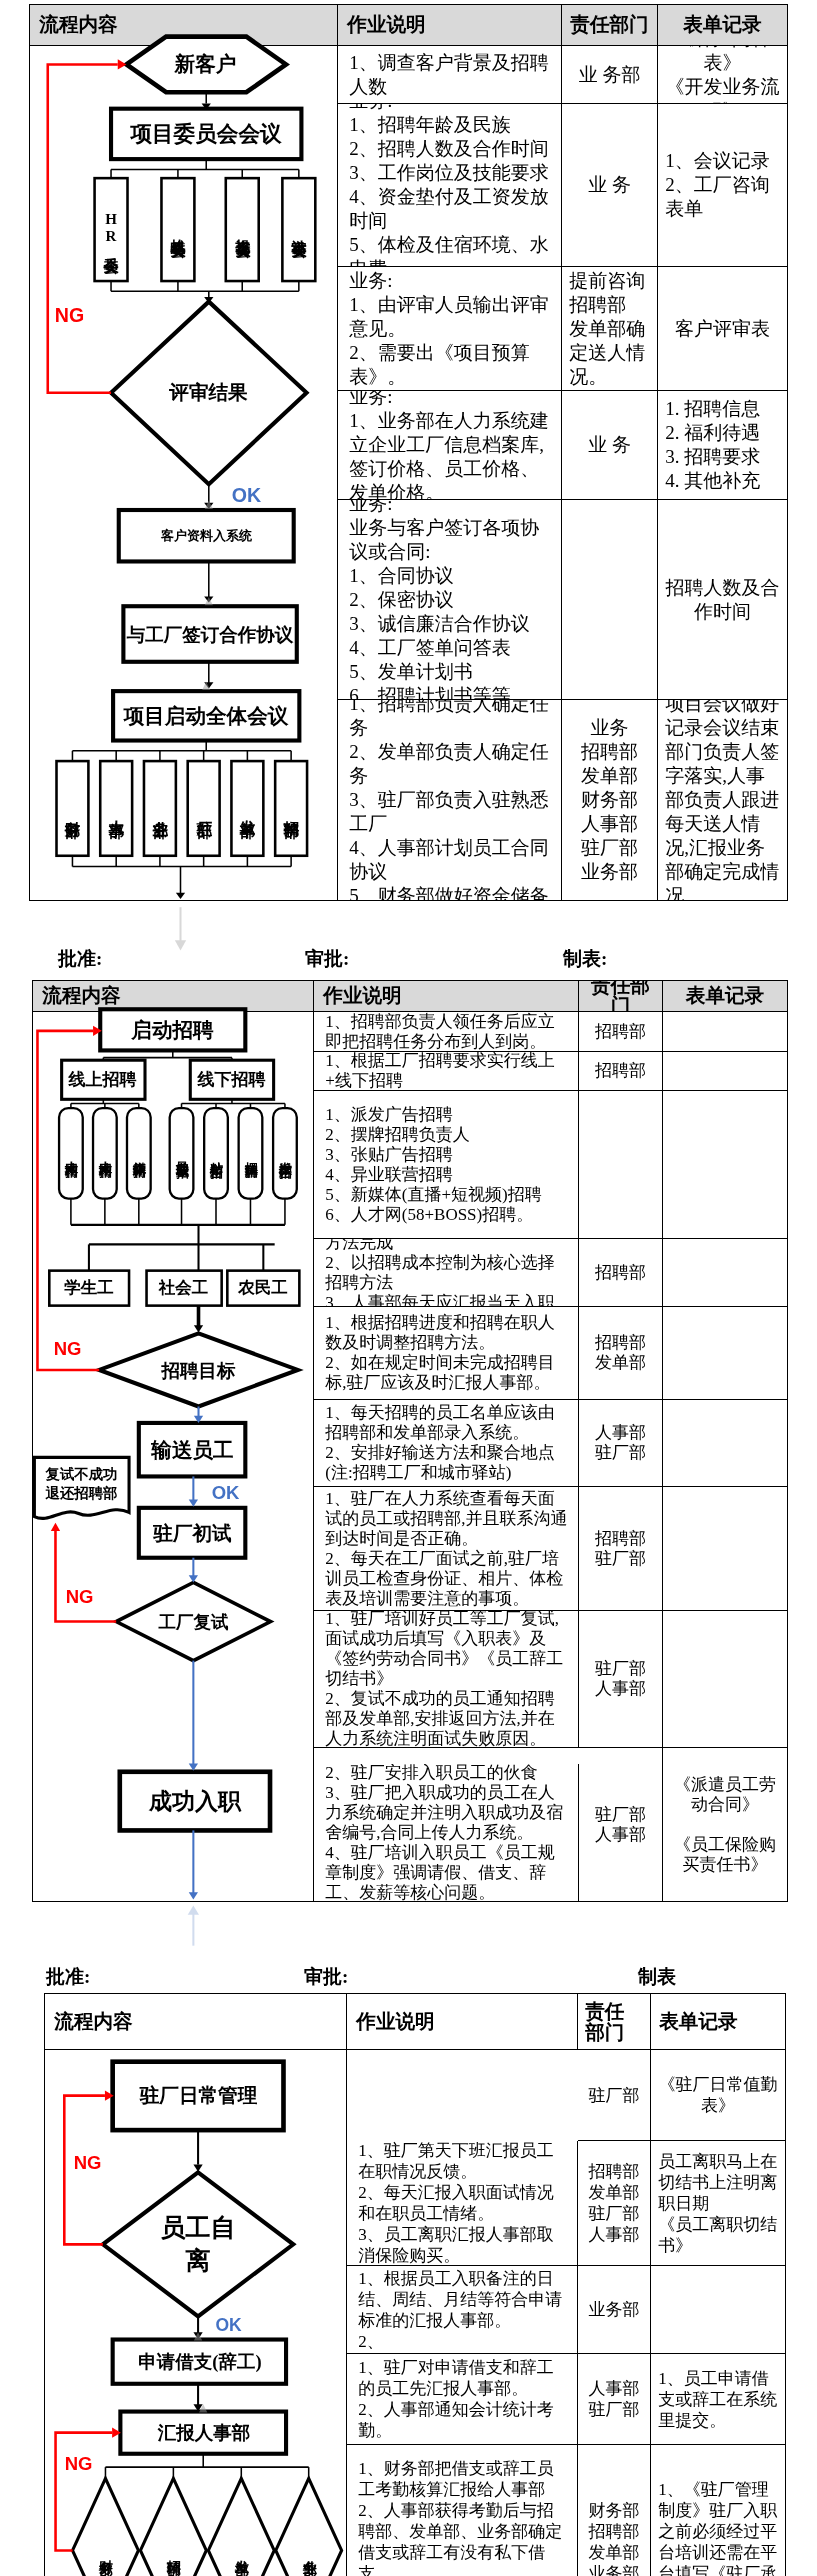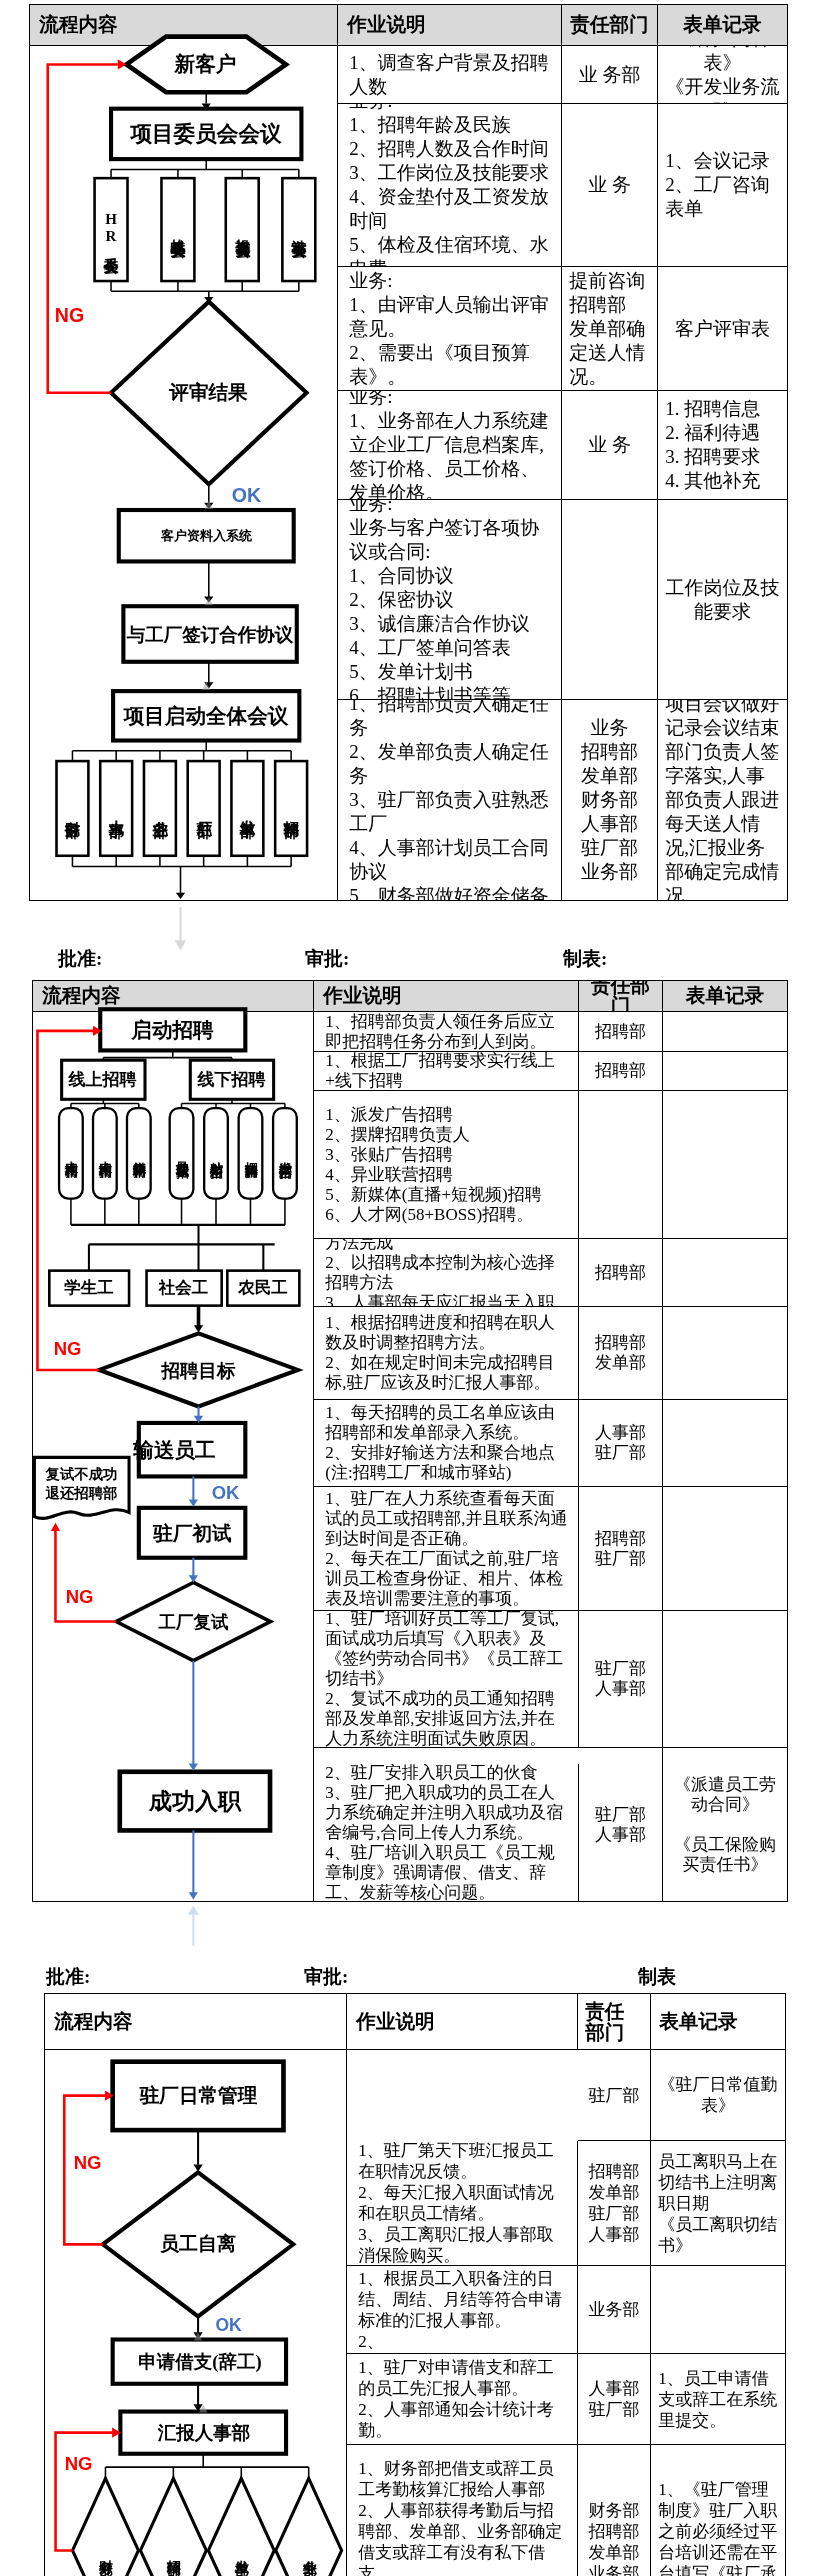--- a/index.html
+++ b/index.html
@@ -71,21 +71,21 @@
 
     <div class="cell desc" style="grid-column:2;grid-row:6;">业务:
 业务与客户签订各项协议或合同:
 1、合同协议
 2、保密协议
 3、诚信廉洁合作协议
 4、工厂签单问答表
 5、发单计划书
 6、招聘计划书等等</div>
     <div class="cell ctr" style="grid-column:3;grid-row:6;"></div>
-    <div class="cell ctr noR" style="grid-column:4;grid-row:6;">工作岗位及技能要求</div>
+    <div class="cell ctr noR" style="grid-column:4;grid-row:6;">招聘人数及合作时间</div>
 
     <div class="cell desc noB" style="grid-column:2;grid-row:7;">公司:
 工厂签约成功召开公司集体会议启动项目。
 1、招聘部负责人确定任务
 2、发单部负责人确定任务
 3、驻厂部负责入驻熟悉工厂
 4、人事部计划员工合同协议
 5、财务部做好资金储备预算
 6、业务部落实项目协同对接</div>
     <div class="cell ctr noB" style="grid-column:3;grid-row:7;">业务
@@ -457,36 +457,36 @@
   <div class="lbl vert" style="left:93px;top:1110px;width:24px;height:87px;font-size:13px;font-weight:600;">人才网招聘</div>
   <div class="lbl vert" style="left:127px;top:1110px;width:24px;height:87px;font-size:13px;font-weight:600;">新媒体招聘</div>
   <div class="lbl vert" style="left:170px;top:1110px;width:24px;height:87px;font-size:13px;font-weight:600;">异业联盟招</div>
   <div class="lbl vert" style="left:204px;top:1110px;width:24px;height:87px;font-size:13px;font-weight:600;">粘贴广告招</div>
   <div class="lbl vert" style="left:239px;top:1110px;width:24px;height:87px;font-size:13px;font-weight:600;">摆牌招聘</div>
   <div class="lbl vert" style="left:273px;top:1110px;width:24px;height:87px;font-size:13px;font-weight:600;">派发广告招</div>
   <div class="lbl" style="left:49px;top:1270px;width:80px;height:35px;font-size:16.5px;">学生工</div>
   <div class="lbl" style="left:146px;top:1270px;width:75px;height:35px;font-size:16.5px;">社会工</div>
   <div class="lbl" style="left:227px;top:1270px;width:72px;height:35px;font-size:16.5px;">农民工</div>
   <div class="lbl" style="left:152px;top:1350px;width:93px;height:40px;font-size:18.5px;">招聘目标</div>
-  <div class="lbl" style="left:123px;top:1425px;width:103px;height:49px;font-size:20.6px;">输送员工</div>
+  <div class="lbl" style="left:141px;top:1425px;width:103px;height:49px;font-size:20.6px;">输送员工</div>
   <div class="lbl tag okb" style="left:205px;top:1481px;width:41px;height:24px;font-size:18.5px;">OK</div>
   <div class="lbl" style="left:141px;top:1510px;width:103px;height:46px;font-size:19.6px;">驻厂初试</div>
   <div class="lbl tag ng" style="left:59px;top:1585px;width:41px;height:24px;font-size:18.5px;">NG</div>
   <div class="lbl" style="left:38px;top:1461px;width:87px;height:45px;font-size:14.4px;">复试不成功
 退还招聘部</div>
   <div class="lbl" style="left:147px;top:1602px;width:93px;height:39px;font-size:17.5px;">工厂复试</div>
   <div class="lbl" style="left:122px;top:1774px;width:146px;height:55px;font-size:23px;">成功入职</div>
 
   <div class="appr" style="left:46px;top:1964px;">批准:</div>
   <div class="appr" style="left:304px;top:1964px;">审批:</div>
   <div class="appr" style="left:638px;top:1964px;">制表</div>
 
   <div class="lbl" style="left:115px;top:2063px;width:167px;height:64px;font-size:19.6px;">驻厂日常管理</div>
   <div class="lbl tag ng" style="left:67px;top:2151px;width:41px;height:24px;font-size:18.5px;">NG</div>
-  <div class="lbl" style="left:149px;top:2223px;width:98px;height:41px;font-size:19px;">员工自离</div>
+  <div class="lbl" style="left:149px;top:2223px;width:98px;height:41px;font-size:25px;">员工自离</div>
   <div class="lbl tag okb" style="left:209px;top:2314px;width:39px;height:23px;font-size:17.5px;">OK</div>
   <div class="lbl" style="left:115px;top:2341px;width:170px;height:40px;font-size:18.5px;">申请借支(辞工)</div>
   <div class="lbl" style="left:123px;top:2413px;width:162px;height:38px;font-size:18.5px;">汇报人事部</div>
   <div class="lbl tag ng" style="left:58px;top:2452px;width:41px;height:24px;font-size:18.5px;">NG</div>
   <div class="lbl vert" style="left:91px;top:2488px;width:29px;height:124px;font-size:14px;font-weight:600;">财务部</div>
   <div class="lbl vert" style="left:159px;top:2488px;width:29px;height:124px;font-size:14px;font-weight:600;">招聘部</div>
   <div class="lbl vert" style="left:227px;top:2488px;width:29px;height:124px;font-size:14px;font-weight:600;">发单部</div>
   <div class="lbl vert" style="left:295px;top:2488px;width:29px;height:124px;font-size:14px;font-weight:600;">业务部</div>
 
 </div>

